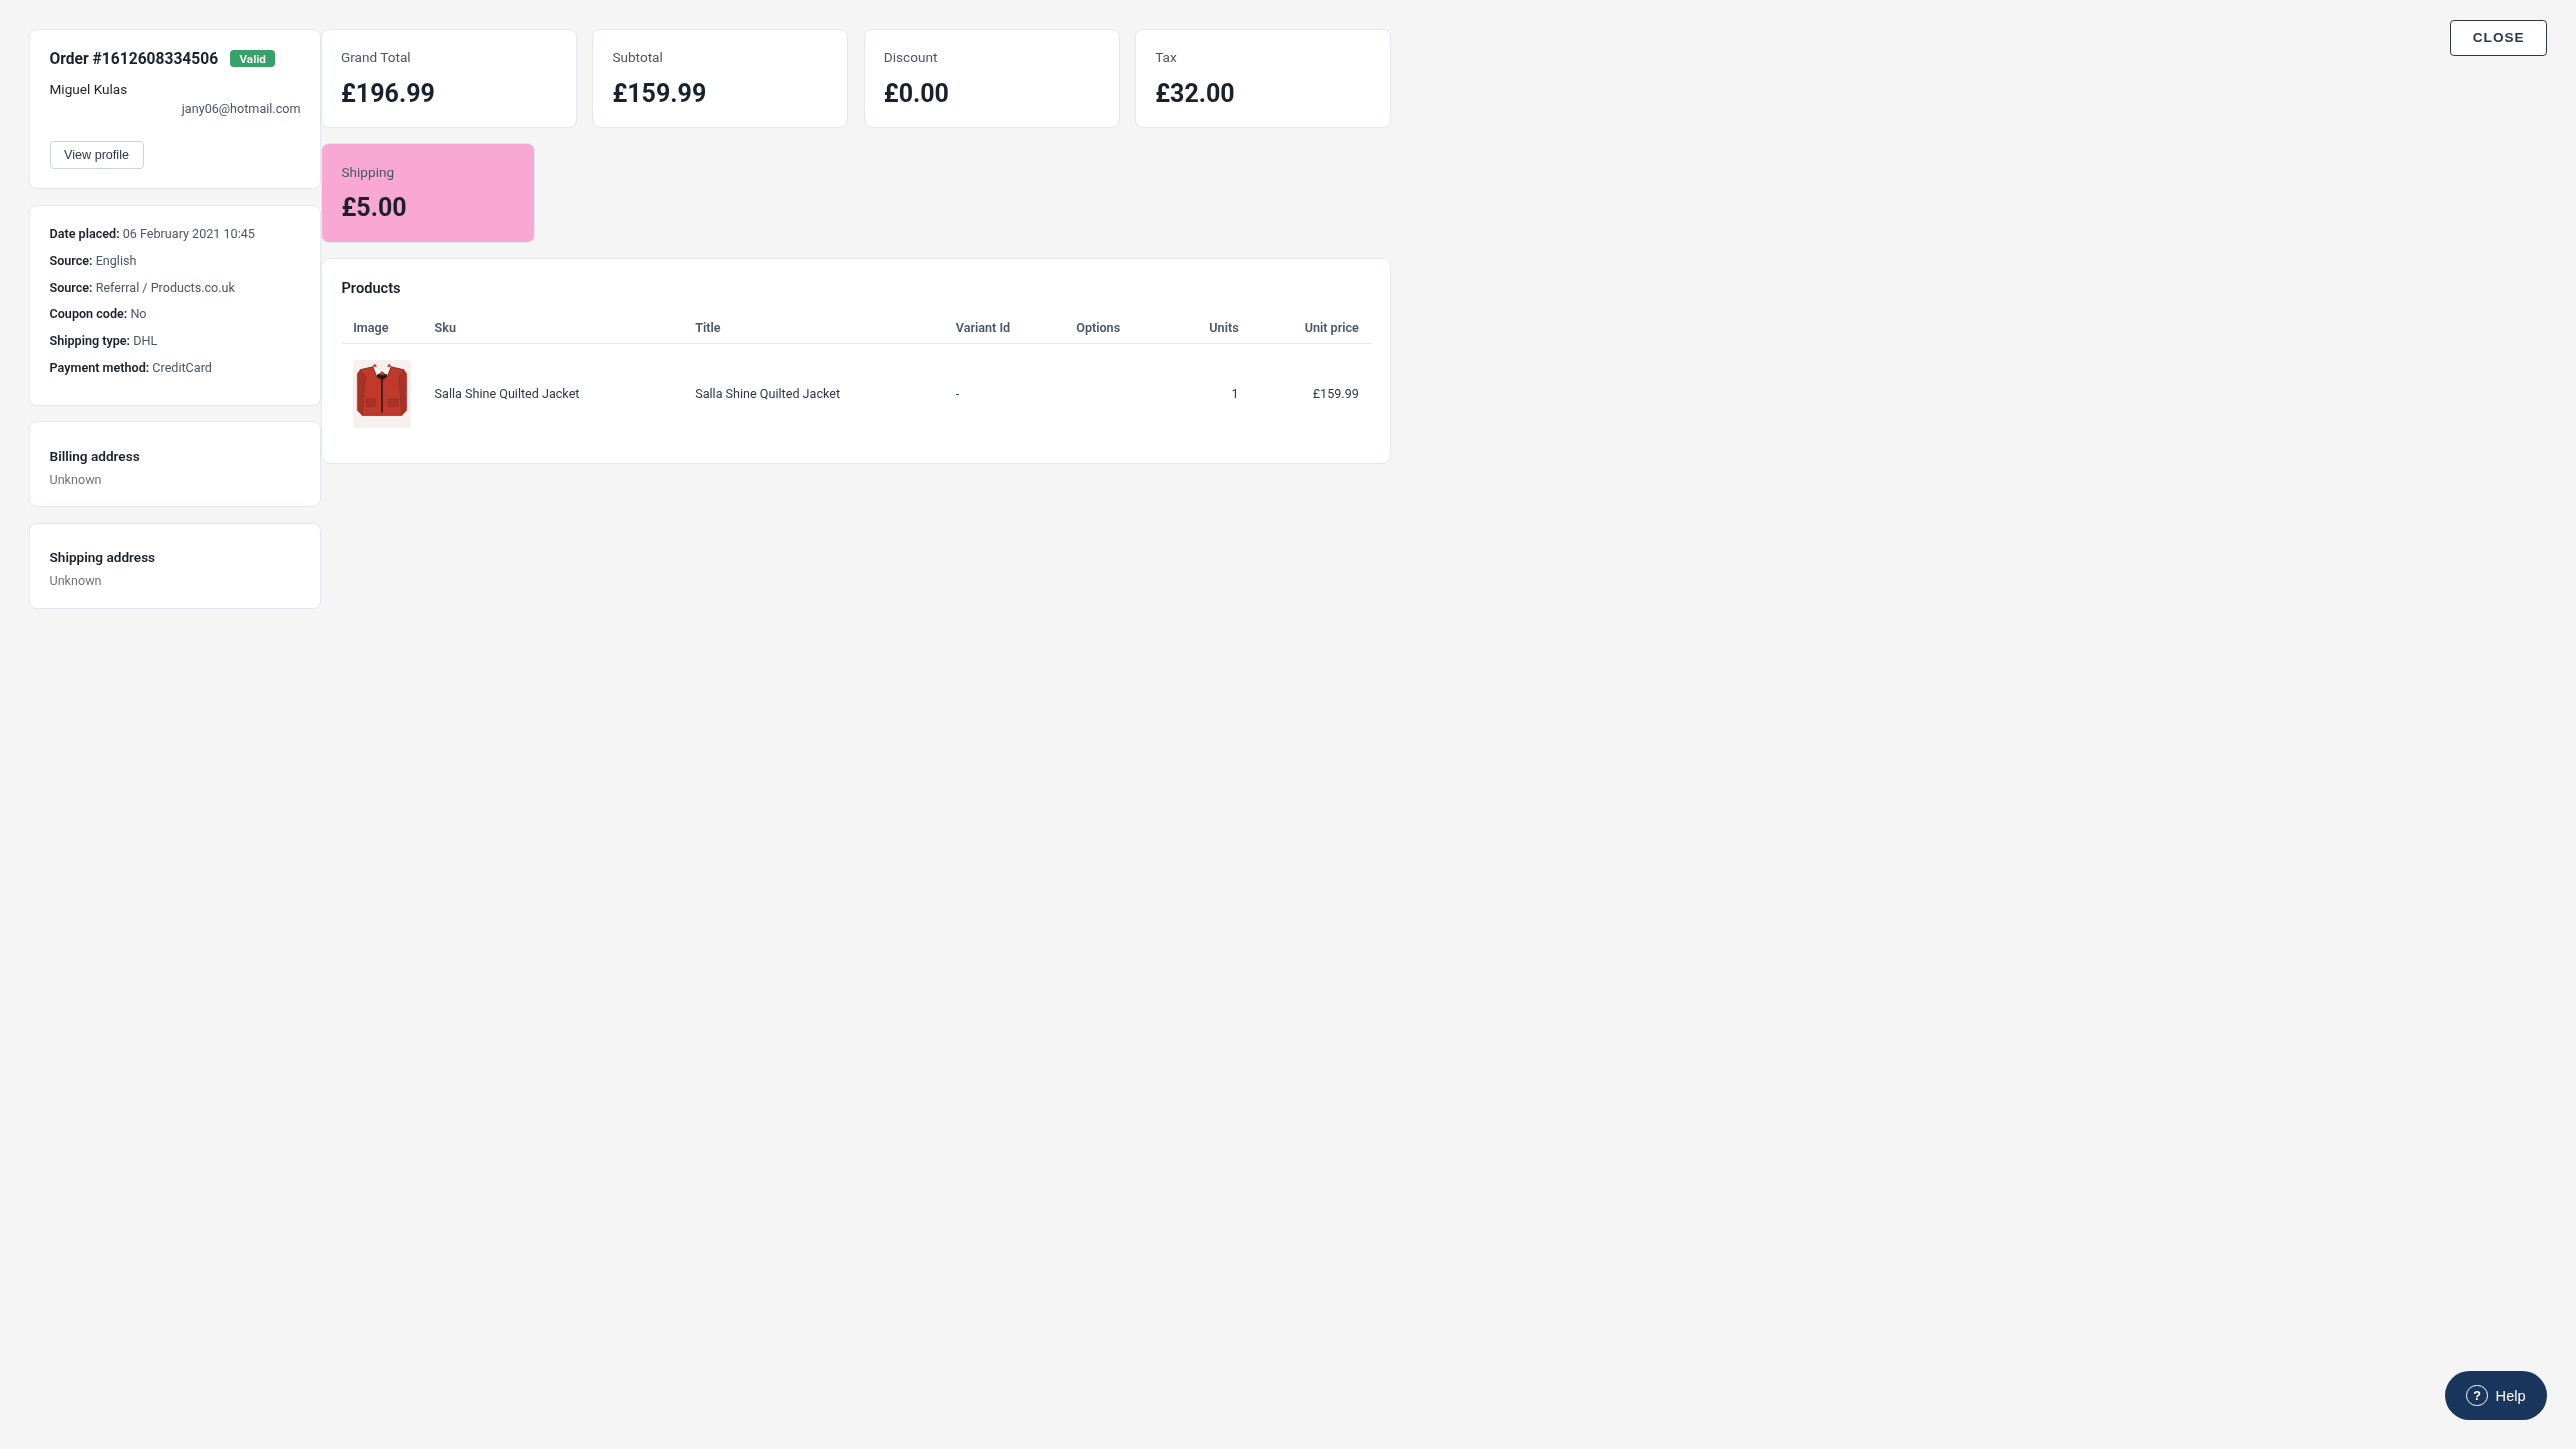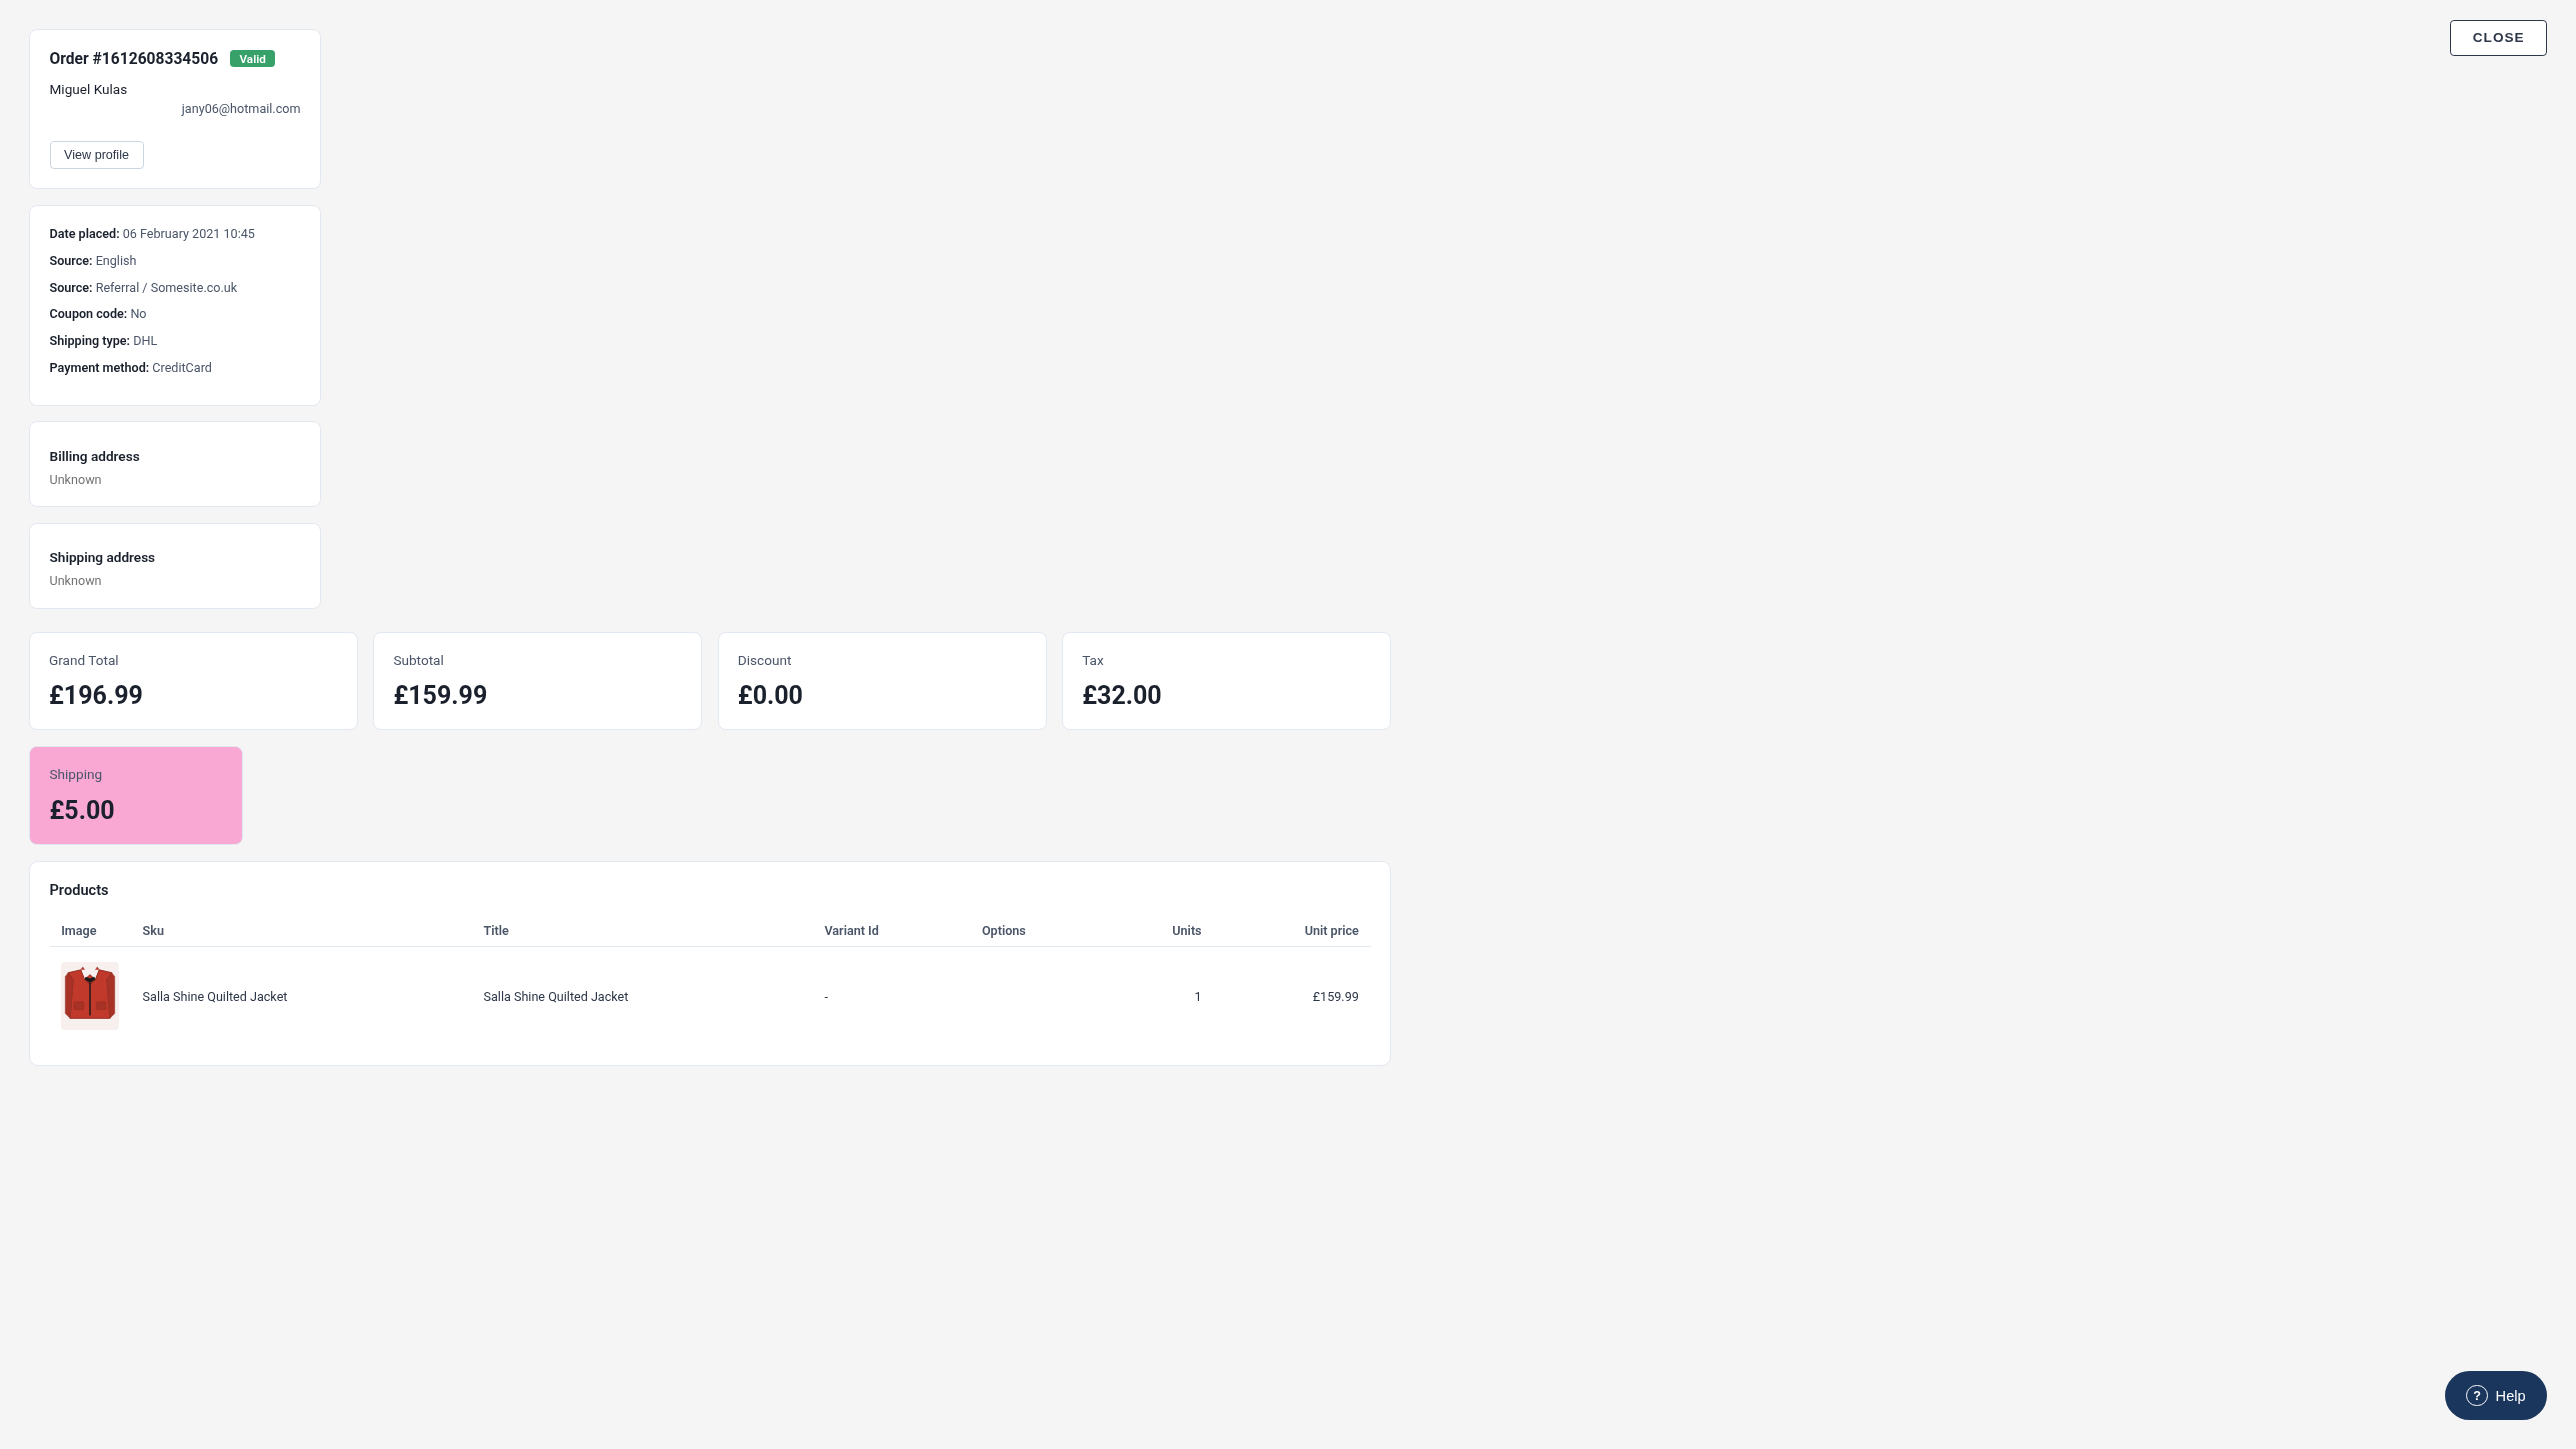--- a/index.html
+++ b/index.html
@@ -27,23 +27,21 @@
       font-size: 13.6px;
       padding: 9.7px 21.4px;
       cursor: pointer;
       letter-spacing: 1px;
       border-radius: 3.9px;
       z-index: 100;
     }
 
     .main-layout {
       display: flex;
-      gap: 23px;
       max-width: 1362px;
-      flex-direction: column;
     }
 
     
     .left-col {
       width: 292px;
       flex-shrink: 0;
       display: flex;
       flex-direction: column;
       gap: 15.6px;
     }
@@ -280,21 +278,21 @@
         <div class="info-row">
           <strong>Date placed:</strong>
           <span>06 February 2021 10:45</span>
         </div>
         <div class="info-row">
           <strong>Source:</strong>
           <span>English</span>
         </div>
         <div class="info-row">
           <strong>Source:</strong>
-          <span>Referral / Somesite.co.uk</span>
+          <span>Referral / Products.co.uk</span>
         </div>
         <div class="info-row">
           <strong>Coupon code:</strong>
           <span>No</span>
         </div>
         <div class="info-row">
           <strong>Shipping type:</strong>
           <span>DHL</span>
         </div>
         <div class="info-row">

